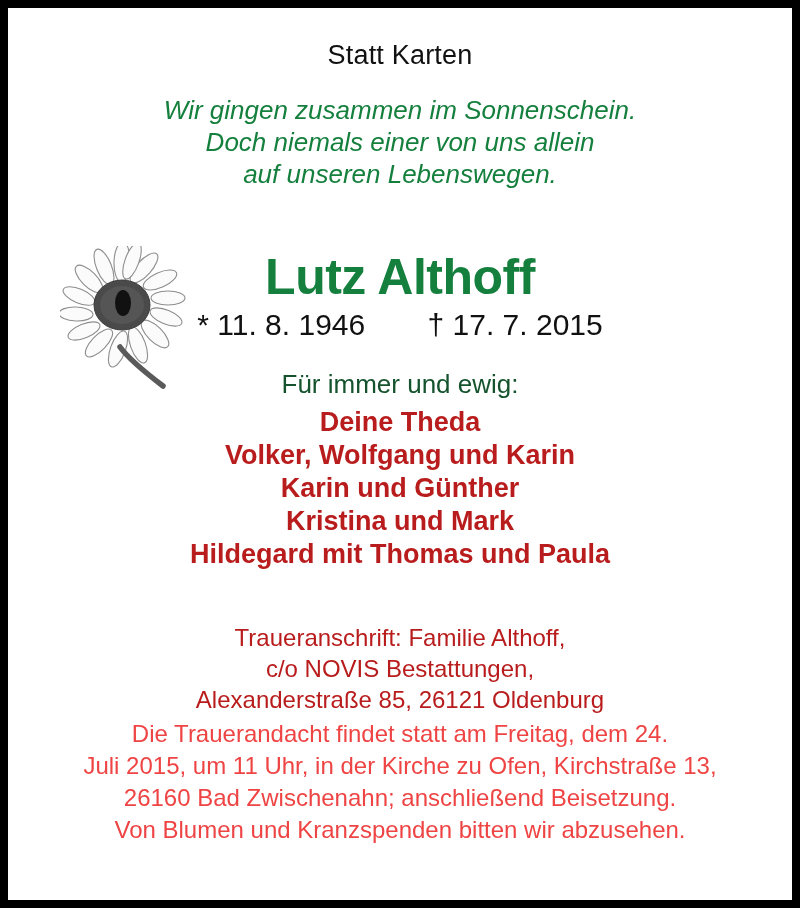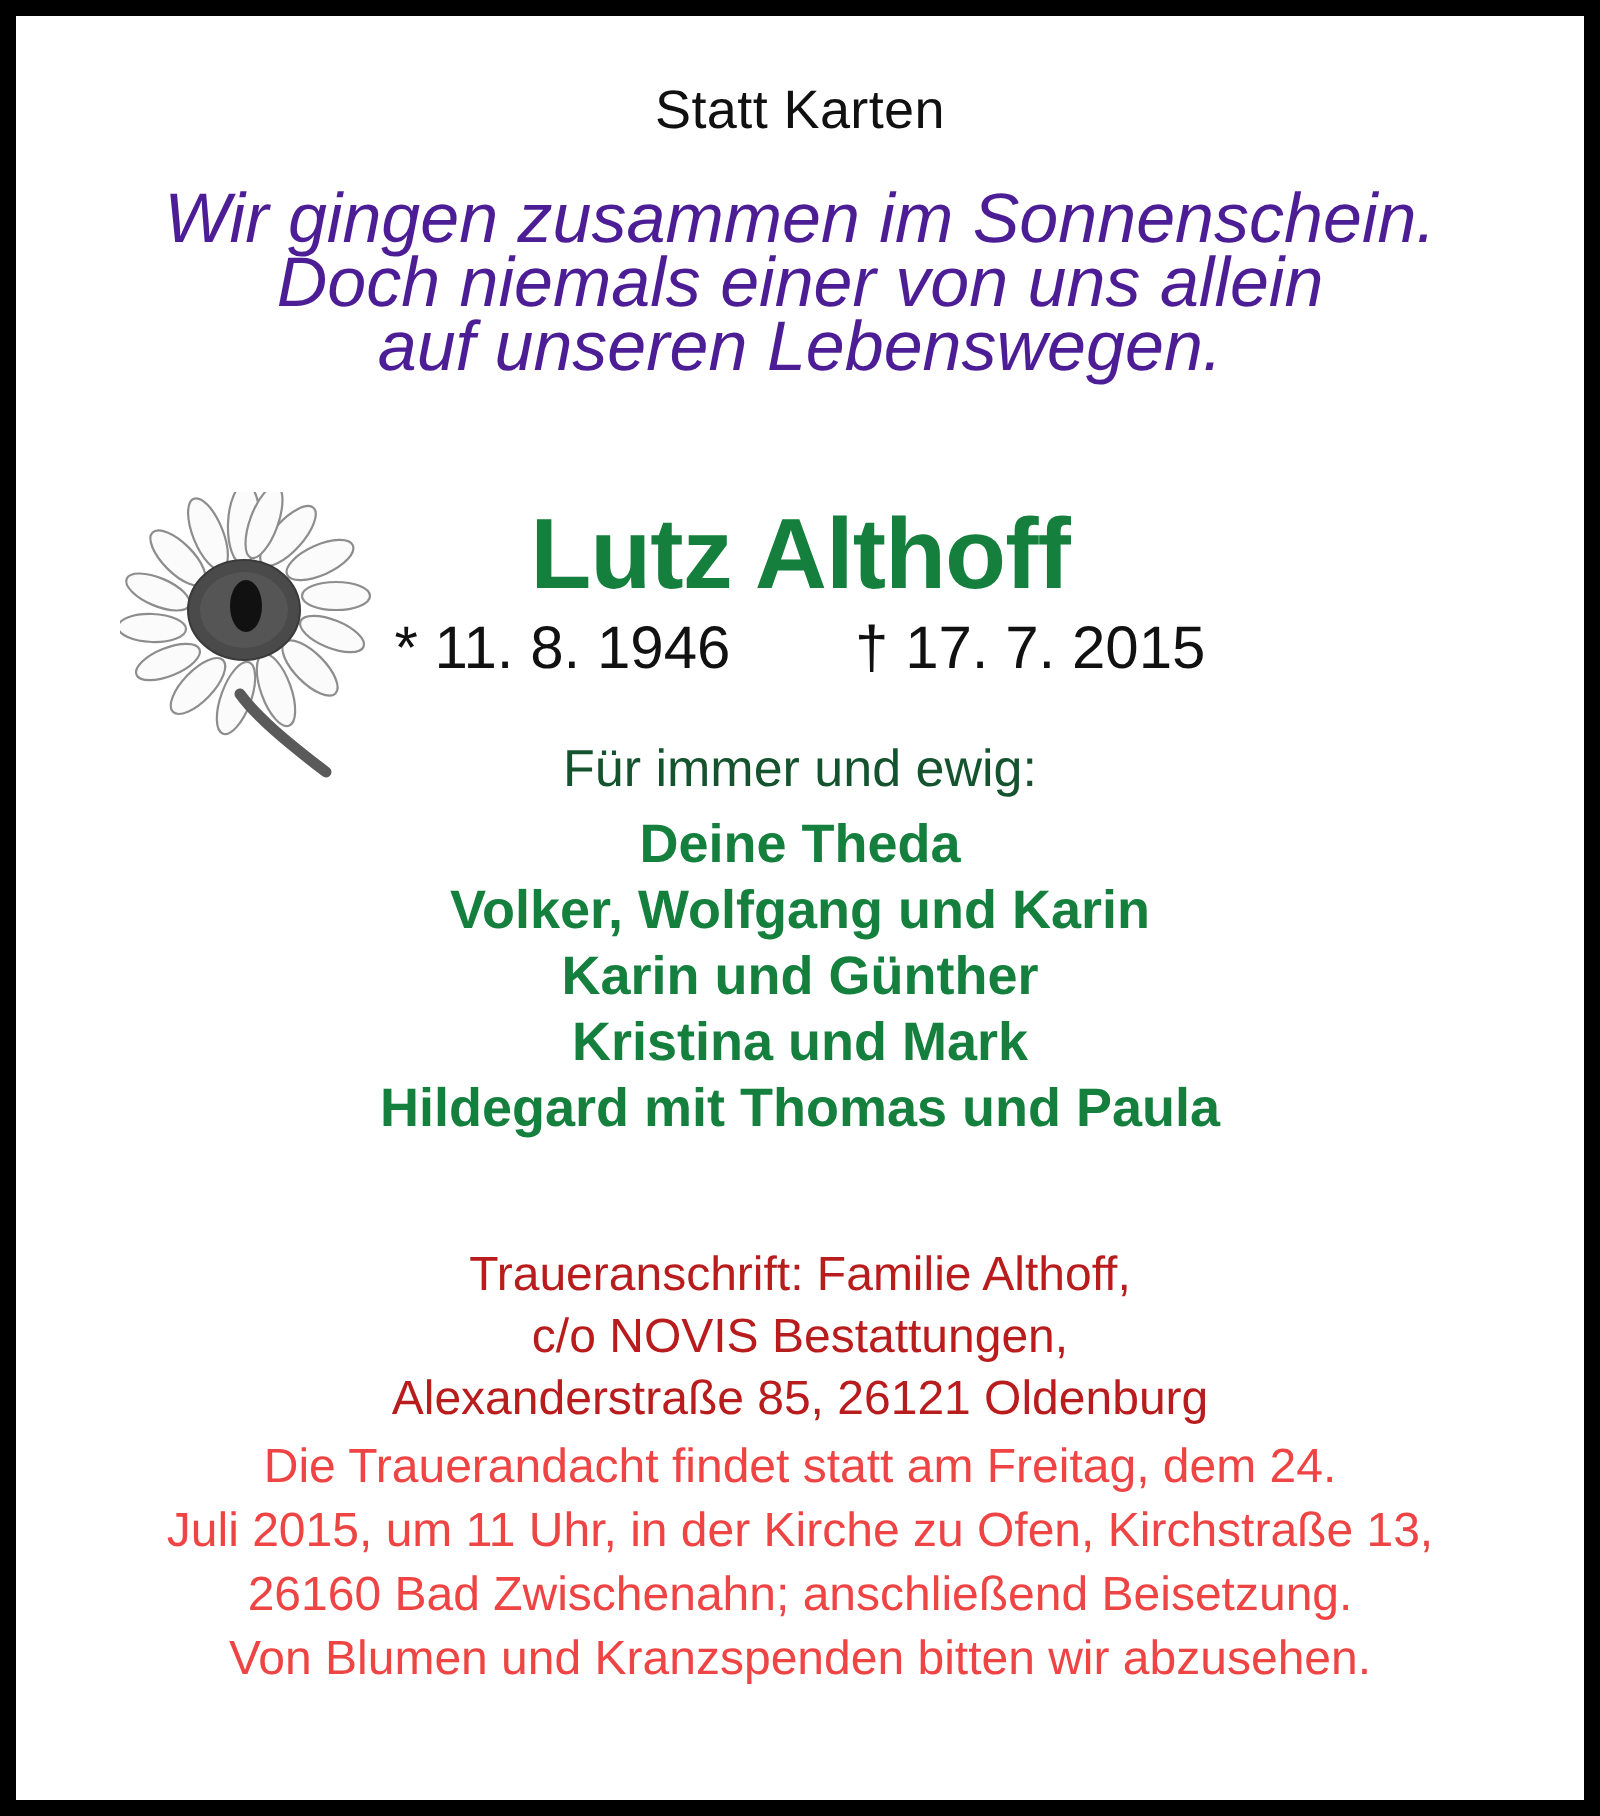--- a/index.html
+++ b/index.html
@@ -45,25 +45,25 @@
     font-weight: 400;
     letter-spacing: 0.2px;
     color: #111111;
   }
 
   .poem {
     position: absolute;
     left: 0;
     right: 0;
     top: 86px;
-    font-size: 35px;
+    font-size: 26px;
     font-style: italic;
     font-weight: 400;
     line-height: 32px;
-    color: #4c1d95;
+    color: #15803d;
   }
   .poem .line { display: block; white-space: nowrap; }
 
   
   .name {
     position: absolute;
     left: 0;
     right: 0;
     top: 240px;
     font-size: 50px;
@@ -96,21 +96,21 @@
   }
 
   .family {
     position: absolute;
     left: 0;
     right: 0;
     top: 398px;
     font-size: 27px;
     font-weight: 700;
     line-height: 33px;
-    color: #15803d;
+    color: #b91c1c;
   }
   .family .line { display: block; white-space: nowrap; }
 
   
   .address {
     position: absolute;
     left: 0;
     right: 0;
     top: 614px;
     font-size: 24px;

